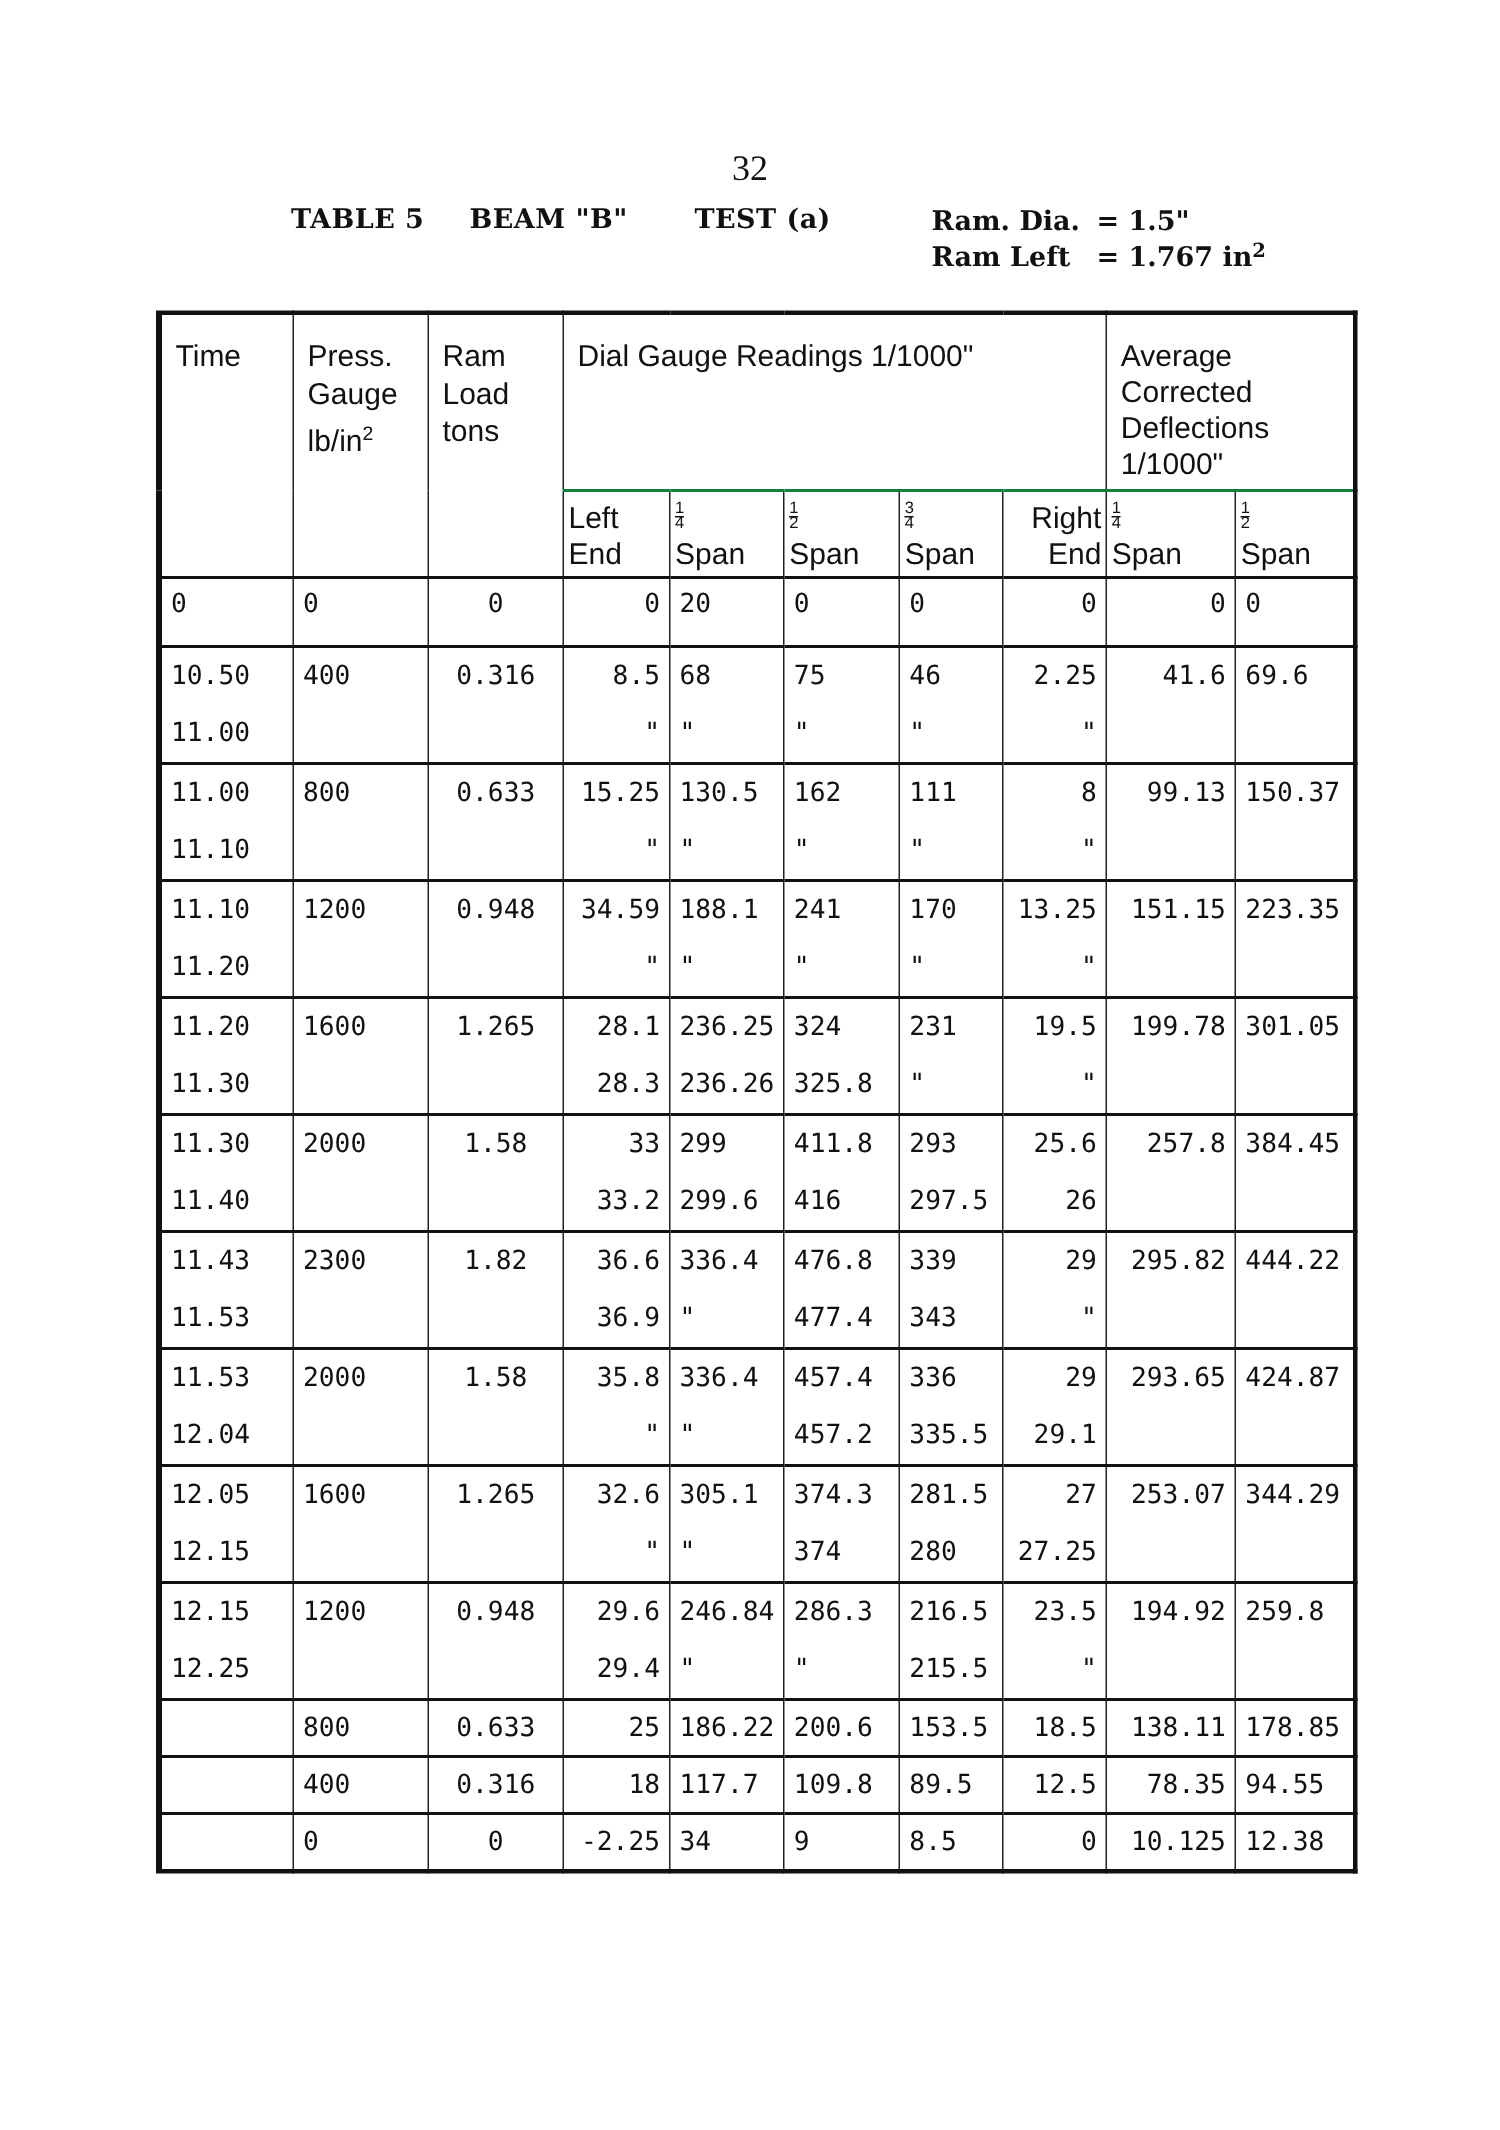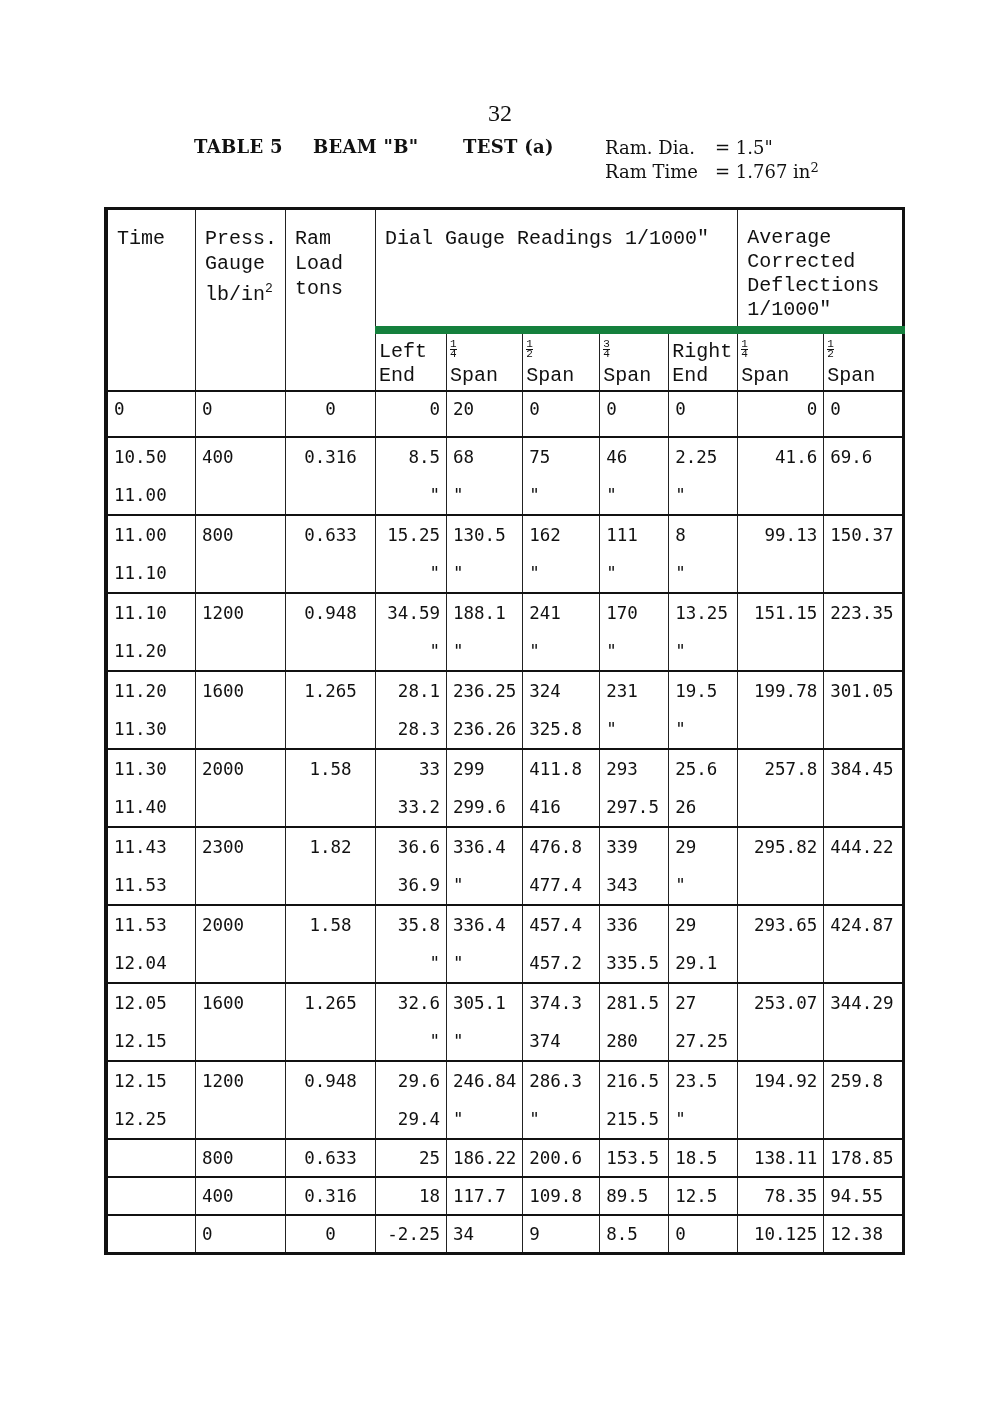--- a/index.html
+++ b/index.html
@@ -1,53 +1,53 @@
 <!DOCTYPE html>
 <html><head>
 <meta charset="utf-8">
 <style>
   html, body { margin:0; padding:0; background:#ffffff; }
   body { width:1000px; height:1420px; position:relative; font-family:"Liberation Serif", serif; color:#111; }
   .page-num { position:absolute; top:100px; left:0; width:1000px; text-align:center; font-size:24px; font-family:"Liberation Serif", serif; }
   .title-row { position:absolute; top:136px; font-family:"DejaVu Serif", serif; font-weight:bold; font-size:18px; letter-spacing:0.3px; }
   .t1 { left:170px;margin-left:24px; } .t2 { left:313px; } .t3 { left:463px; }
-  .ram { position:absolute; left:605px; top:136px; font-family:"DejaVu Serif", serif; font-weight:normal; font-size:18px; line-height:24px; }
+  .ram { position:absolute; left:621px; top:136px; font-family:"DejaVu Serif", serif; font-weight:bold; font-size:18px; line-height:24px; }
   .ram .row { display:flex; }
   .ram .lbl { width:110px; }
   .ram sup { font-size:13px; position:relative; top:-4px; }
   table { position:absolute; left:104px; top:207px; border-collapse:collapse; font-family:"DejaVu Sans Mono", monospace; font-size:17.5px; border-left:4px solid #111; border-top:3px solid #111; border-bottom:3px solid #111; border-right:3px solid #111; }
   td, th { border:1.5px solid #222; vertical-align:top; padding:0; }
-  th { font-family:Liberation Mono, monospace; font-weight:normal; font-size:20px; text-align:left; line-height:25px; padding:16px 8px 4px 9px; }
+  th { font-family:Liberation Sans, sans-serif; font-weight:normal; font-size:20px; text-align:left; line-height:25px; padding:16px 8px 4px 9px; }
   th.sub { padding:6px 3px 2px 3px; line-height:24px; }
   .frac { display:inline-block; font-size:11px; line-height:9px; text-align:center; }
   .frac span { display:block; }
   .frac .den { border-top:1px solid #111; }
-  tr.head2 th { border-top:8px solid #15803d; }
+  tr.head2 th { border-top:2px solid #15803d; }
   tbody tr.group td { border-top:2px solid #111; }
   td { padding:0 6px; }
   td .l { height:38px; line-height:38px; white-space:nowrap; }
   tr.single td .l { height:36px; line-height:36px; }
-  .c0{width:70px;} .c1{width:72px;} .c2{width:72px;} .c3{width:58px;} .c4{width:62px;} .c5{width:64px;} .c6{width:56px;} .c7{width:56px;} .c8{width:73px;} .c9{width:66px;}
+  .c0{width:70px;} .c1{width:72px;} .c2{width:72px;} .c3{width:58px;} .c4{width:62px;} .c5{width:64px;} .c6{width:56px;} .c7{width:56px;text-align:right;} .c8{width:73px;} .c9{width:66px;}
   .ra { text-align:right; }
   .ctr { text-align:center; }
 </style>
 </head>
 <body>
 
 <div class="page-num">32</div>
 <div class="title-row t1">TABLE 5</div>
 <div class="title-row t2">BEAM "B"</div>
 <div class="title-row t3">TEST (a)</div>
 <div class="ram">
   <div class="row">
       <span class="lbl">Ram. Dia.</span>
       <span>= 1.5"</span>
     </div>
   <div class="row">
-      <span class="lbl">Ram Time</span>
+      <span class="lbl">Ram Left</span>
       <span>= 1.767 in</span>
       <sup>2</sup>
     </div>
 </div>
 
 <table>
   <thead>
     <tr>
       <th rowspan="2" class="c0"><span>Time</span></th>
       <th rowspan="2" class="c1">

